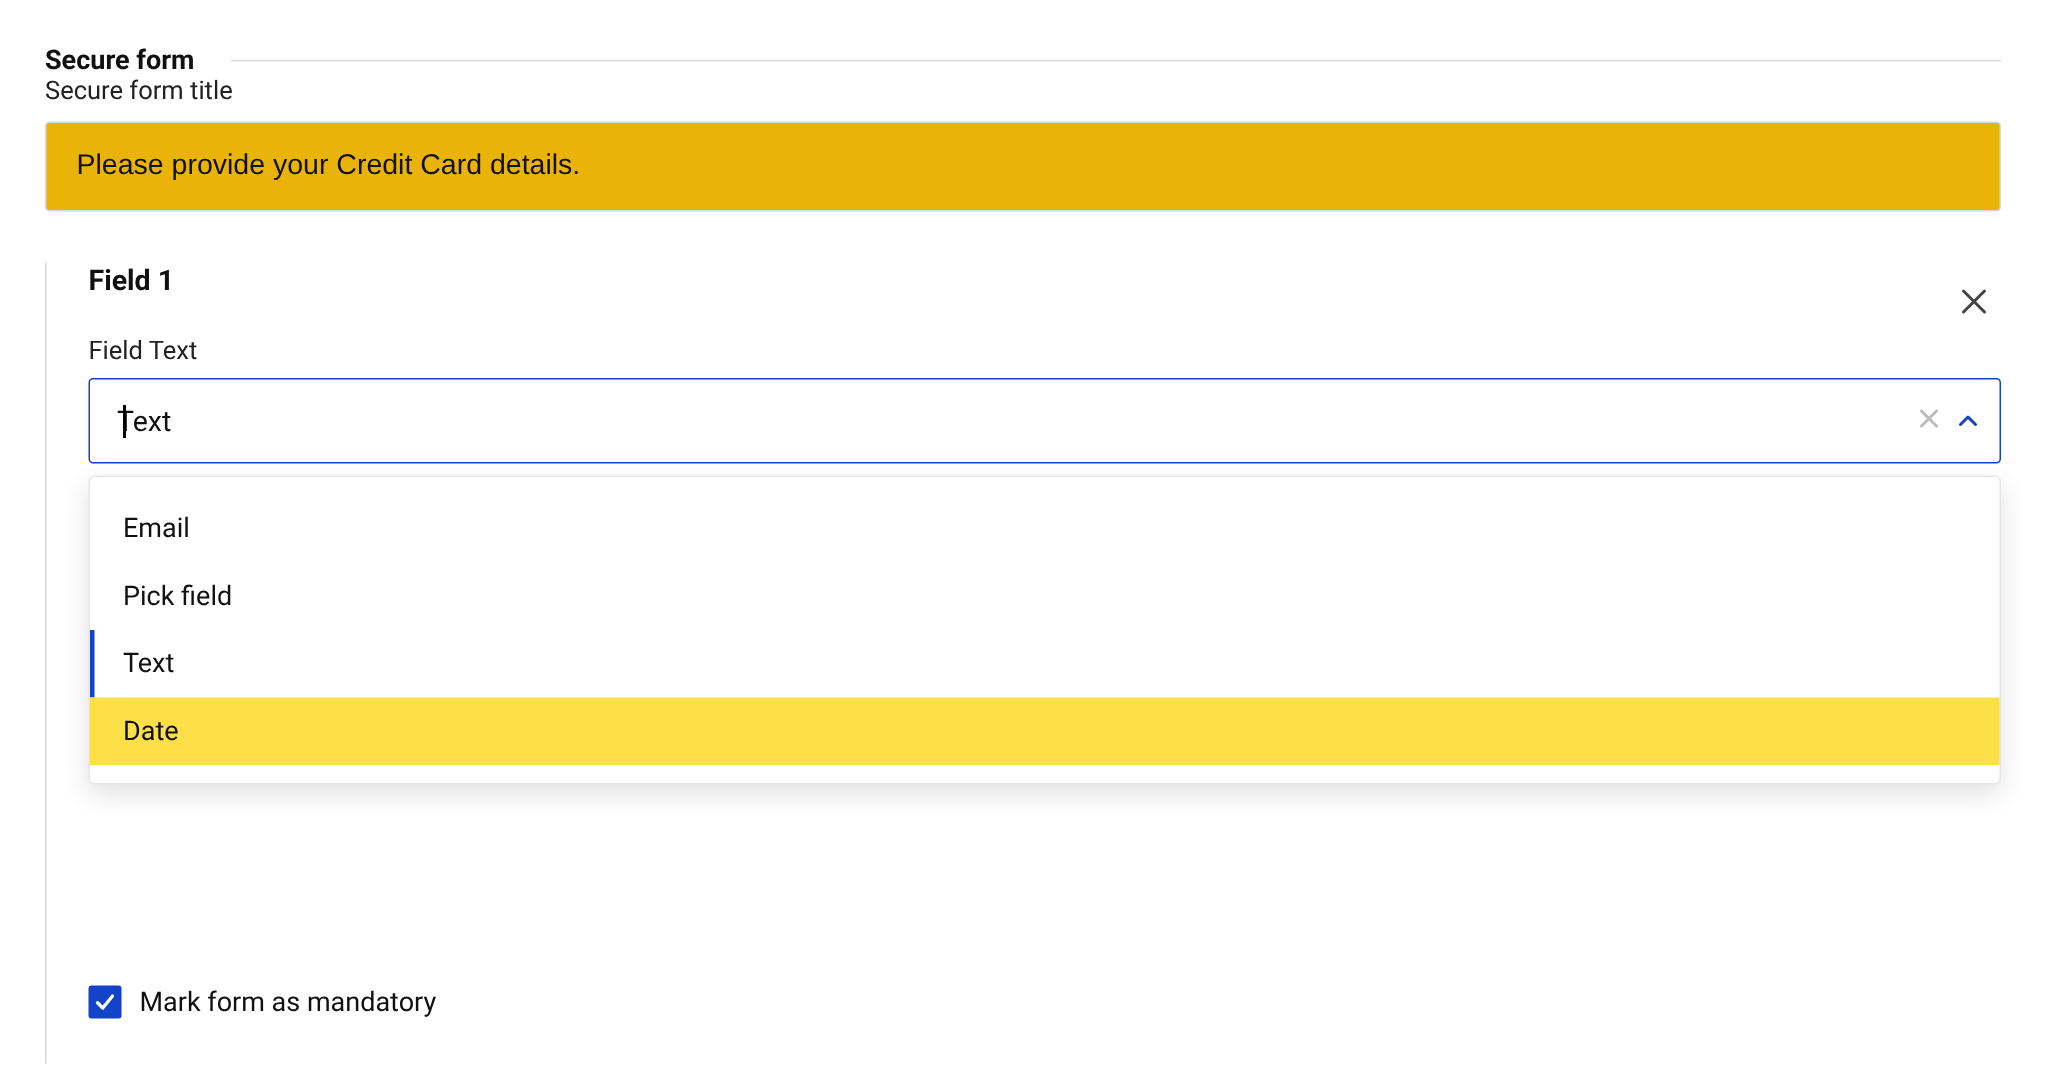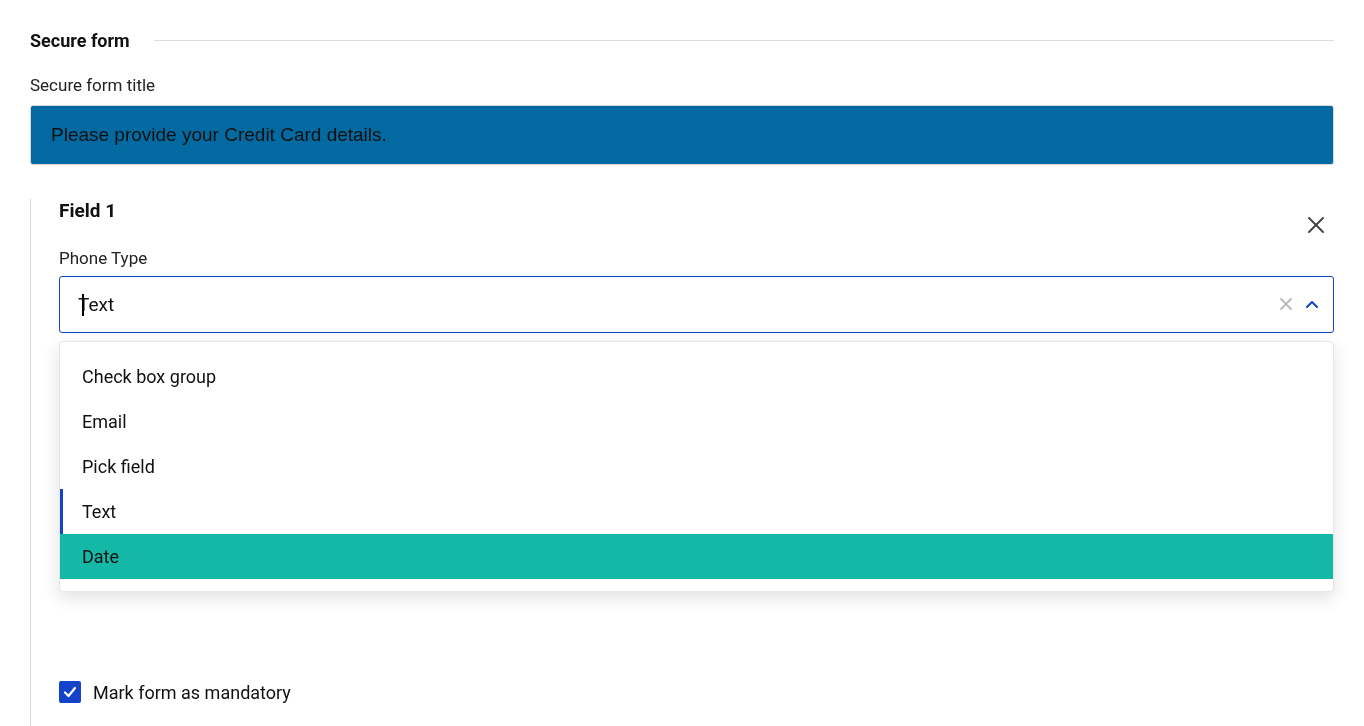--- a/index.html
+++ b/index.html
@@ -10,21 +10,20 @@
   body {
     font-family: -apple-system, BlinkMacSystemFont, "Segoe UI", Roboto, Helvetica, Arial, sans-serif;
     background: #fff;
     color: #111;
     padding: 30px 30px 30px 30px;
   }
   .section-header {
     display: flex;
     align-items: center;
     gap: 24px;
-    margin-bottom: 24px;
   }
   .section-title {
     font-size: 18px;
     font-weight: 700;
     color: #111;
     white-space: nowrap;
   }
   .section-divider {
     flex: 1;
     height: 1px;
@@ -37,21 +36,21 @@
     display: block;
   }
   .text-input {
     width: 100%;
     border: 1px solid #d8d8d8;
     padding: 18px 20px;
     font-size: 19px;
     color: #111;
     border-radius: 3px;
     outline: none;
-    background: #0369a1;
+    background: #eab308;
   }
   .field-block {
     border-left: 1px solid #d8d8d8;
     margin-top: 34px;
     padding: 0 0 30px 28px;
     position: relative;
   }
   .field-header {
     display: flex;
     align-items: center;
@@ -149,21 +148,21 @@
   .dropdown-option.selected::before {
     content: "";
     position: absolute;
     left: 0;
     top: 0;
     bottom: 0;
     width: 3px;
     background: #1243c8;
   }
   .dropdown-option.hovered {
-    background: #14b8a6;
+    background: #fde047;
   }
   .checkbox-row {
     display: flex;
     align-items: center;
     gap: 12px;
     margin-top: 348px;
   }
   .checkbox {
     width: 22px;
     height: 22px;
@@ -199,21 +198,21 @@
   <div class="field-header">
     <div class="field-title">Field 1</div>
     <button class="close-btn" aria-label="Remove field">
       <svg width="20" height="20" viewBox="0 0 20 20" fill="none" stroke="#444" stroke-width="2" stroke-linecap="round">
         <line x1="3" y1="3" x2="17" y2="17"></line>
         <line x1="17" y1="3" x2="3" y2="17"></line>
       </svg>
     </button>
   </div>
 
-  <label class="field-type-label">Phone Type</label>
+  <label class="field-type-label">Field Text</label>
 
   <div class="dropdown">
     <div class="dropdown-control">
       <div class="dropdown-value">
         <span class="cursor-caret"></span>
         <span>Text</span>
       </div>
       <div class="dropdown-icons">
         <span class="clear-icon">
           <svg width="14" height="14" viewBox="0 0 14 14" fill="none" stroke="#bcbcbc" stroke-width="2" stroke-linecap="round">
@@ -223,21 +222,20 @@
         </span>
         <span class="chevron-icon">
           <svg width="14" height="14" viewBox="0 0 14 14" fill="none" stroke="#1243c8" stroke-width="2" stroke-linecap="round" stroke-linejoin="round">
             <polyline points="2,9 7,4 12,9"></polyline>
           </svg>
         </span>
       </div>
     </div>
 
     <div class="dropdown-menu">
-      <div class="dropdown-option">Check box group</div>
       <div class="dropdown-option">Email</div>
       <div class="dropdown-option">Pick field</div>
       <div class="dropdown-option selected">Text</div>
       <div class="dropdown-option hovered">Date</div>
     </div>
   </div>
 
   <div class="checkbox-row">
     <div class="checkbox">
       <svg width="14" height="14" viewBox="0 0 14 14" fill="none" stroke="#fff" stroke-width="2.2" stroke-linecap="round" stroke-linejoin="round">

